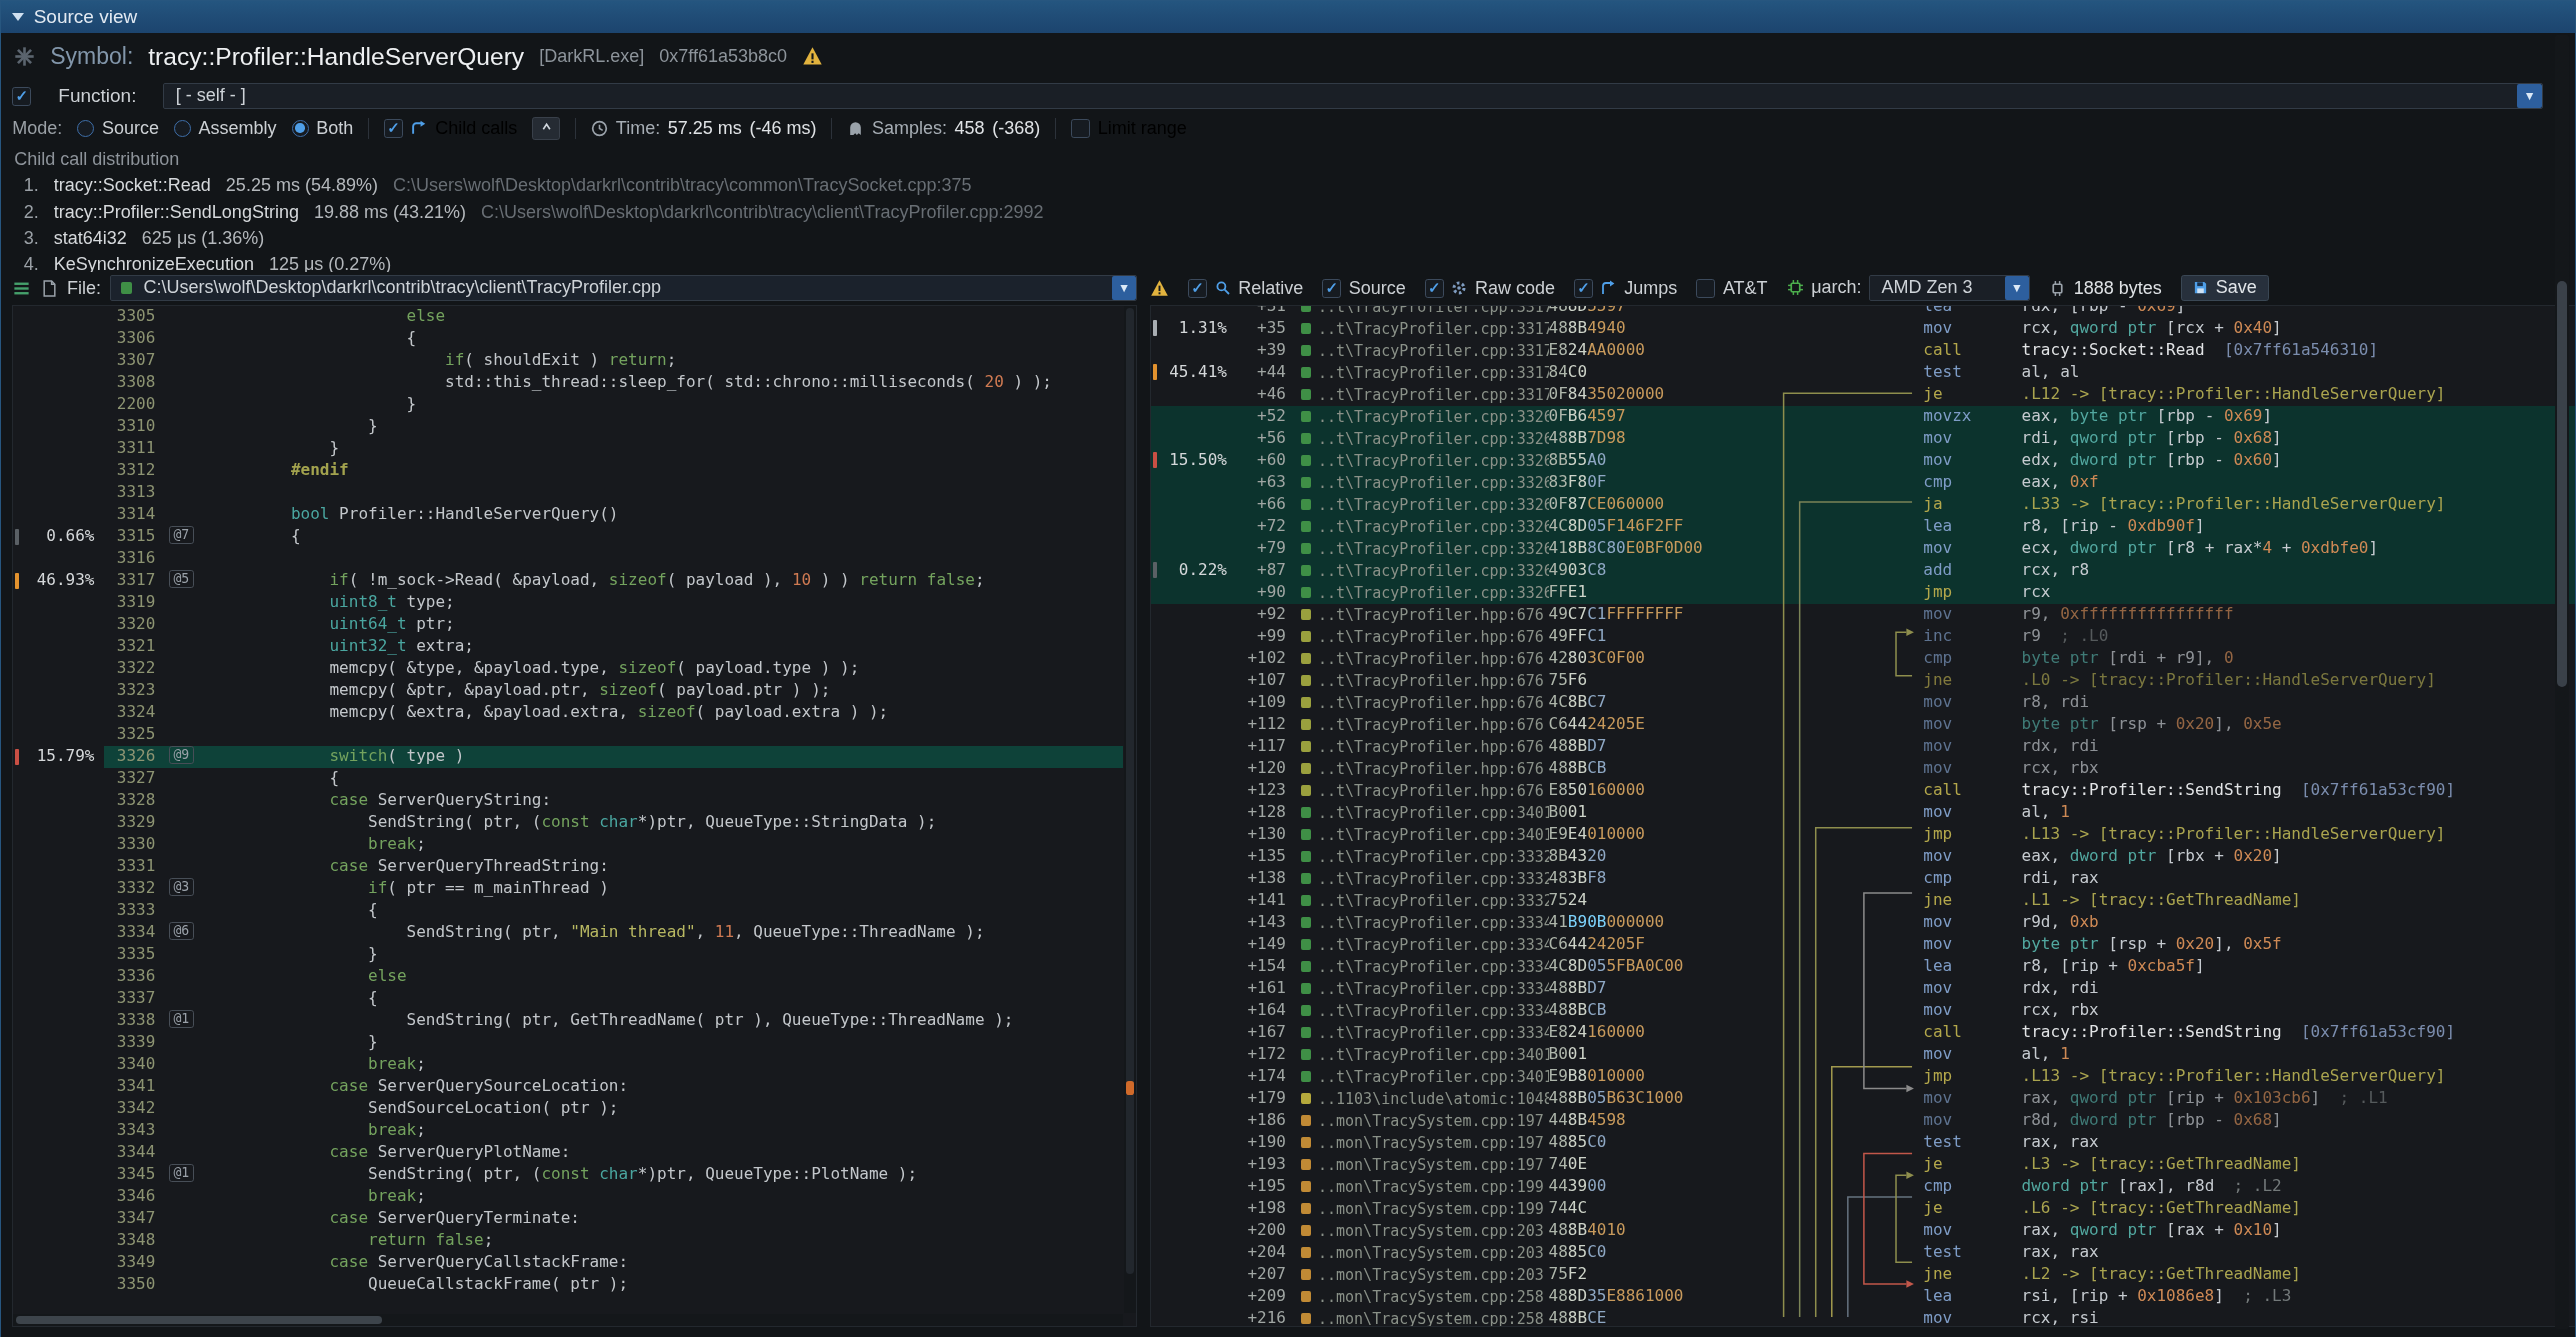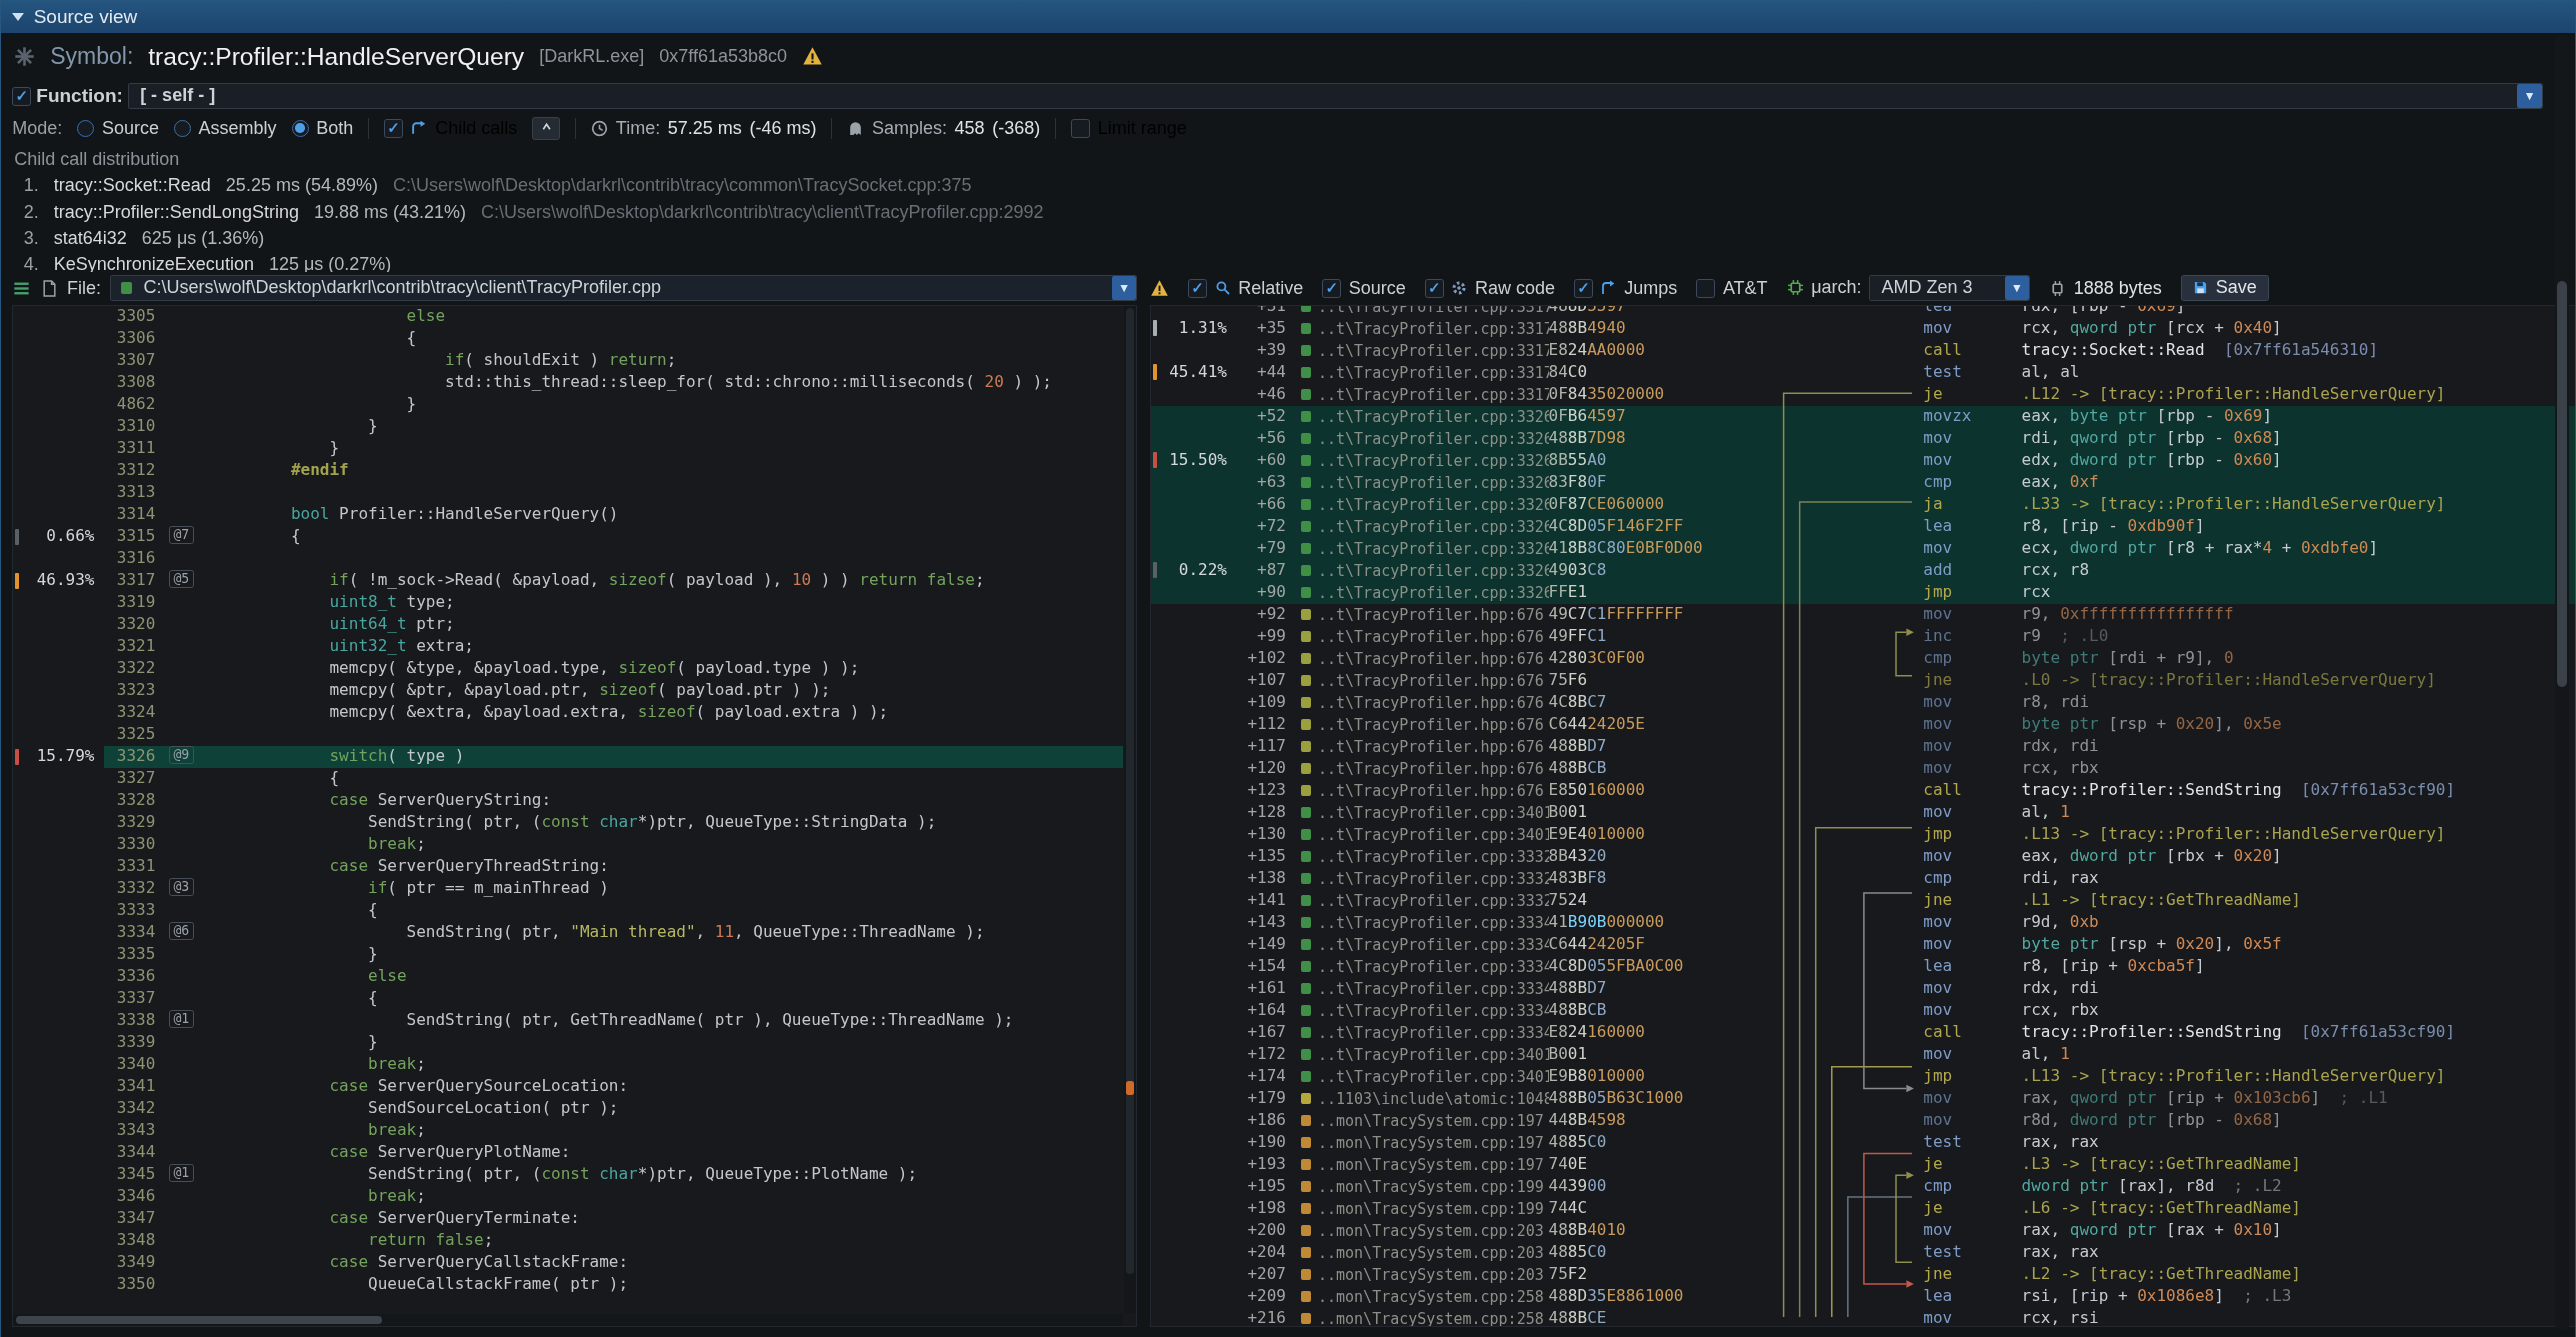--- a/index.html
+++ b/index.html
@@ -10,21 +10,21 @@
   
   .titlebar { height:32px; background:linear-gradient(#24557f,#1c446e); display:flex; align-items:center; gap:9.4px; padding:0 11.3px; }
   .collapse-tri { width:0; height:0; border-left:6.6px solid transparent; border-right:6.6px solid transparent; border-top:8.5px solid #cfe0f0; }
   .title-text { color:#e3eaf2; font-size:19px; }
 
   .symbolbar { height:47px; display:flex; align-items:center; gap:15px; padding:0 13.2px; }
   .sym-label { color:#8296aa; font-size:23px; }
   .sym-name { color:#eef0f2; font-size:24.6px; }
   .sym-mod, .sym-addr { color:#8d949b; font-size:18px; }
 
-  .funcbar { height:32px; display:flex; align-items:center; gap:5px; padding:0 11.3px 0 11.3px; padding-right:32px;font-weight:bold; }
+  .funcbar { height:32px; display:flex; align-items:center; gap:27px; padding:0 11.3px 0 11.3px; padding-right:32px; }
   .funcbar .lbl { color:#ccd0d4; font-size:19px; }
 
   .modebar { height:32px; display:flex; align-items:center; gap:15px; padding:0 11.3px; font-size:18px; }
   .modebar .lbl { color:#9aa0a6; }
   .mode-opt { display:inline-flex; align-items:center; gap:7.6px; color:#ccd0d4; }
   .vsep { width:0.9px; height:21px; background:#2c323a; }
   .grp { display:inline-flex; align-items:center; gap:7.6px; }
   .val { color:#dfe2e5; }
   .lblg { color:#a6adb4; }
 
@@ -379,21 +379,21 @@
         <div class="src-row">
           <span class="s-bar"></span>
           <span class="s-pct"></span>
           <span class="s-num">3308</span>
           <span class="s-anno"></span>
           <span class="s-code"><span class="tk-p">                        std::this_thread::sleep_for( std::chrono::milliseconds( </span><span class="tk-n">20</span><span class="tk-p"> ) );</span></span>
         </div>
         <div class="src-row">
           <span class="s-bar"></span>
           <span class="s-pct"></span>
-          <span class="s-num">4862</span>
+          <span class="s-num">2200</span>
           <span class="s-anno"></span>
           <span class="s-code"><span class="tk-p">                    }</span></span>
         </div>
         <div class="src-row">
           <span class="s-bar"></span>
           <span class="s-pct"></span>
           <span class="s-num">3310</span>
           <span class="s-anno"></span>
           <span class="s-code"><span class="tk-p">                }</span></span>
         </div>

